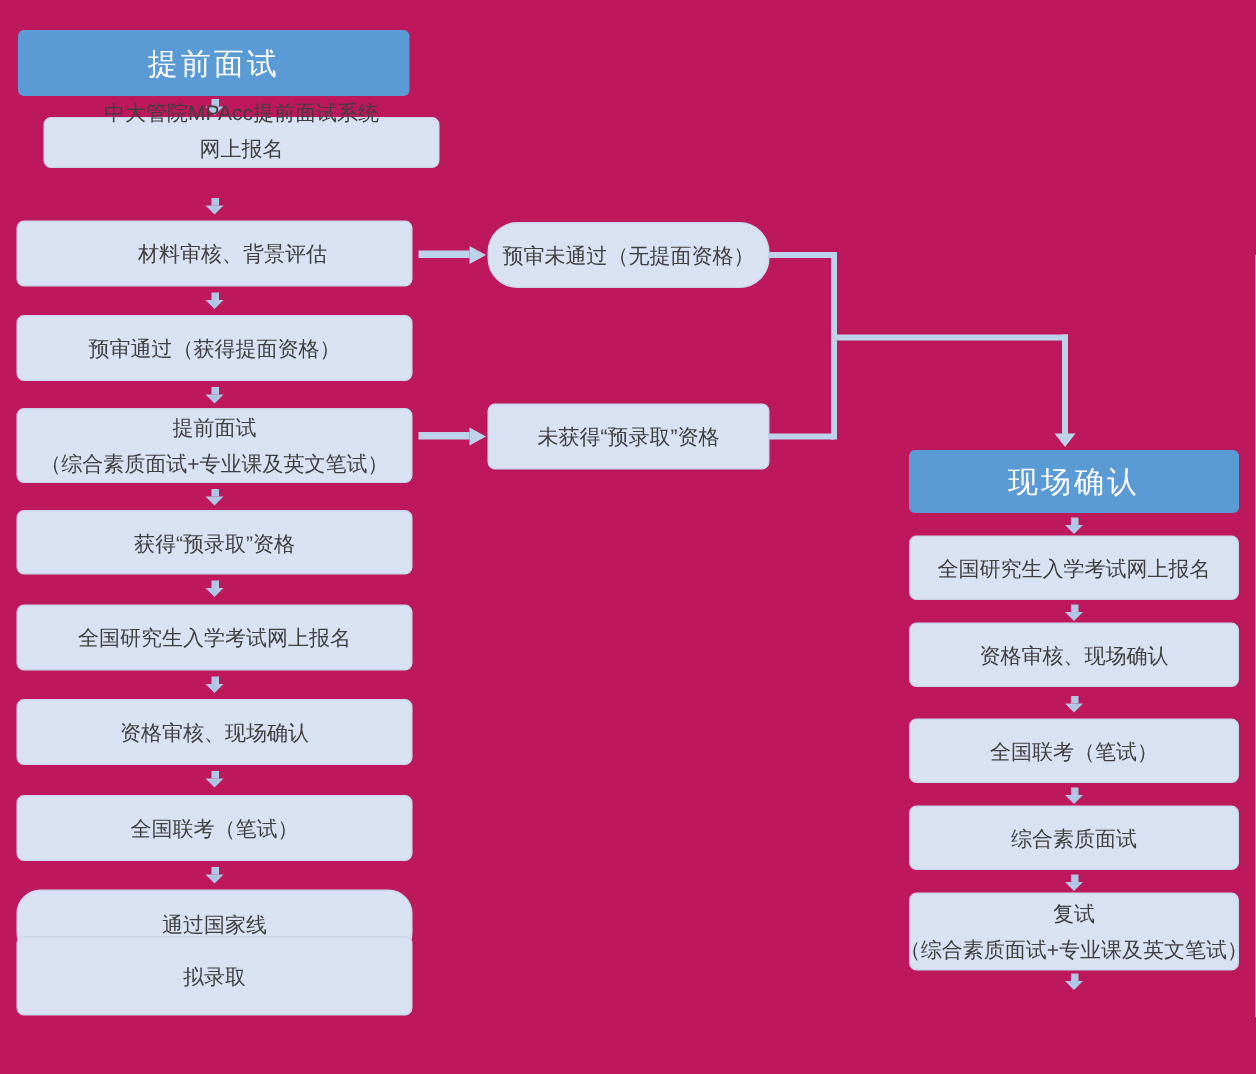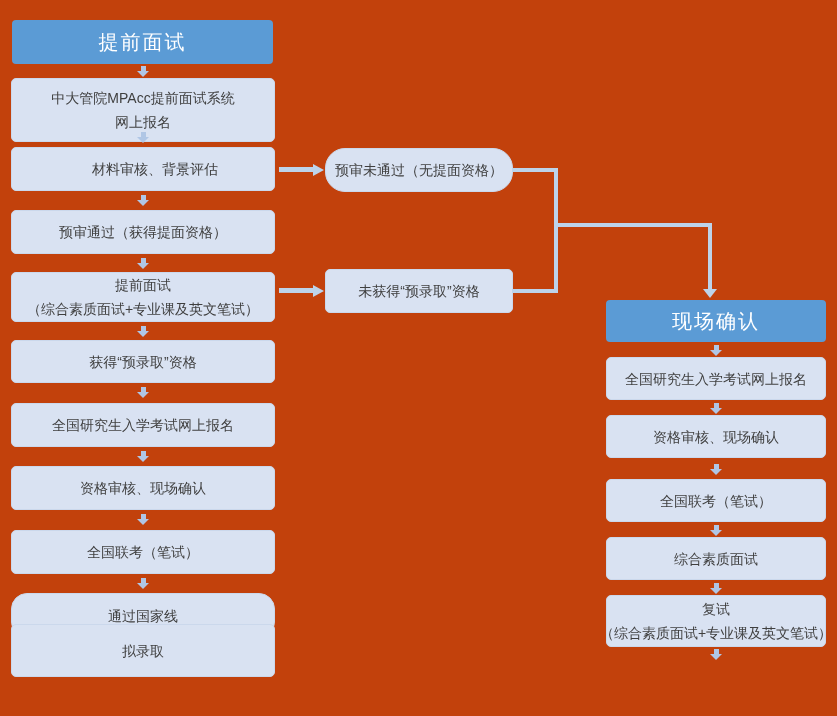--- a/index.html
+++ b/index.html
@@ -1,17 +1,17 @@
 <!DOCTYPE html>
 <html><head>
 <meta charset="utf-8">
 <style>
   html,body{margin:0;padding:0;background:#ffffff;}
   body{font-family:"Liberation Sans","DejaVu Sans",sans-serif;}
-  #stage{position:relative;width:837px;height:716px;background:#c2410c;overflow:hidden;}
+  #stage{position:relative;width:837px;height:716px;background:#be185d;overflow:hidden;}
 
   .box{
     position:absolute;
     background:#d9e2f2;
     border:1px solid #cbd8ec;
     border-radius:5px;
     box-sizing:border-box;
     display:flex;flex-direction:column;align-items:center;justify-content:center;
     font-size:14px;color:#3f3f3f;text-align:center;
   }
@@ -46,21 +46,21 @@
 
   <div class="header-box" style="left:12px;top:20px;width:261px;height:44px;">
     <span>提前面试</span>
   </div>
 
   <div class="v-arrow" style="left:137px;top:66px;">
       <div class="v-shaft"></div>
       <div class="v-head"></div>
     </div>
 
-  <div class="box" style="left:11px;top:78px;width:264px;height:64px;">
+  <div class="box" style="left:29px;top:78px;width:264px;height:34px;justify-content:flex-end;">
     <div class="line">中大管院MPAcc提前面试系统</div>
     <div class="line">网上报名</div>
   </div>
 
   <div class="v-arrow" style="left:137px;top:132px;">
       <div class="v-shaft"></div>
       <div class="v-head"></div>
     </div>
 
   <div class="box" style="left:11px;top:147px;width:264px;height:44px;padding-left:24px;">

